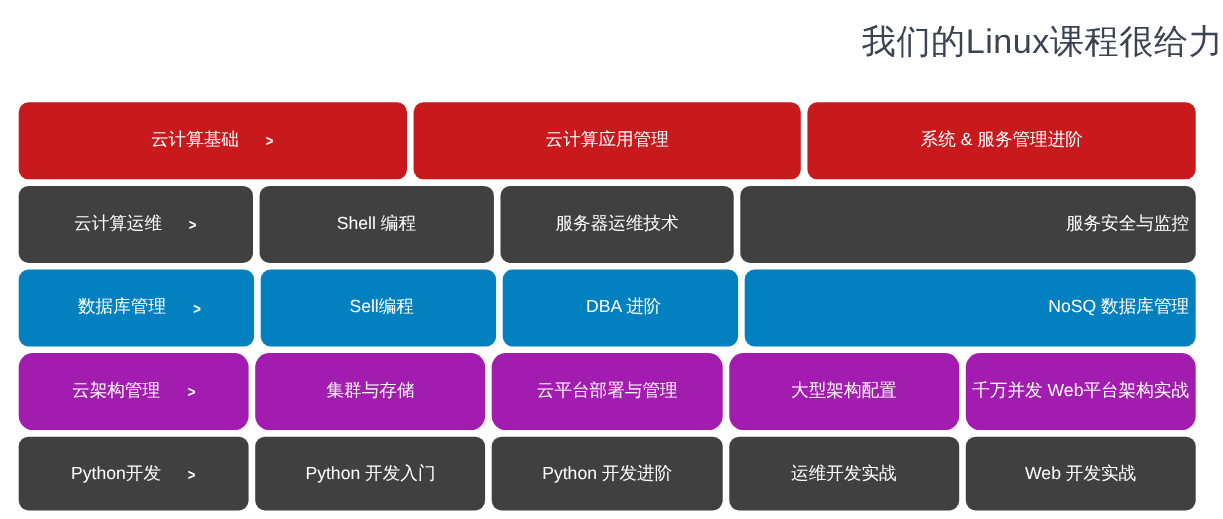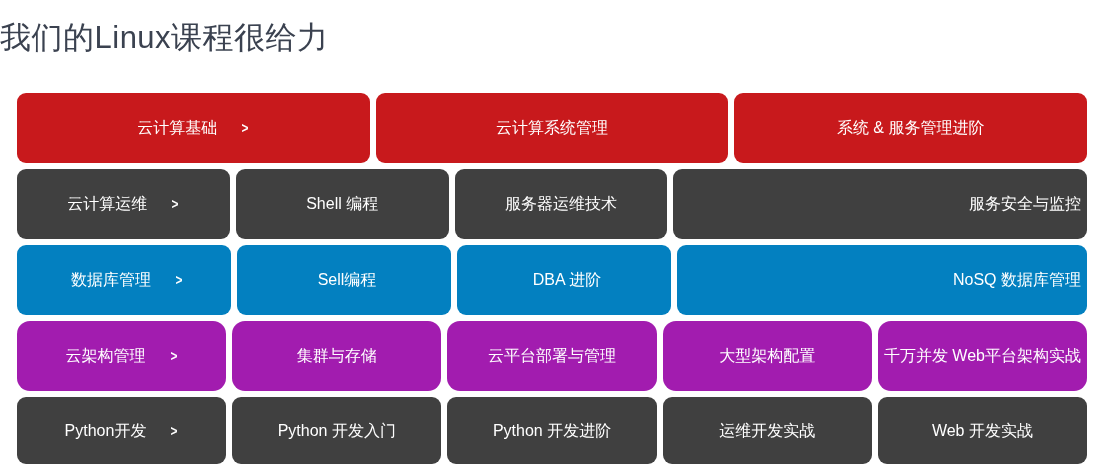--- a/index.html
+++ b/index.html
@@ -19,21 +19,21 @@
     width: 1112px;
     height: 472px;
     box-sizing: border-box;
   }
 
   #title {
     position: absolute;
     left: 0;
     top: 16px;
     width: 1112px;
-    text-align: left;
+    text-align: right;
     font-size: 31px;
     font-weight: 400;
     color: #3b4250;
     letter-spacing: 0.5px;
     line-height: 44px;
     white-space: nowrap;
   }
 
   #grid {
     position: absolute;
@@ -105,21 +105,21 @@
 
   <div class="row row-1">
         <div class="card c-red">
           <div class="label-wrap">
             <span>云计算基础</span>
             <span class="chev">&gt;</span>
           </div>
         </div>
         <div class="card c-red">
           <div class="label-wrap">
-            <span>云计算系统管理</span>
+            <span>云计算应用管理</span>
           </div>
         </div>
         <div class="card c-red">
           <div class="label-wrap">
             <span>系统 &amp; 服务管理进阶</span>
           </div>
         </div>
       </div>
       <div class="row row-2">
         <div class="card c-gray">

